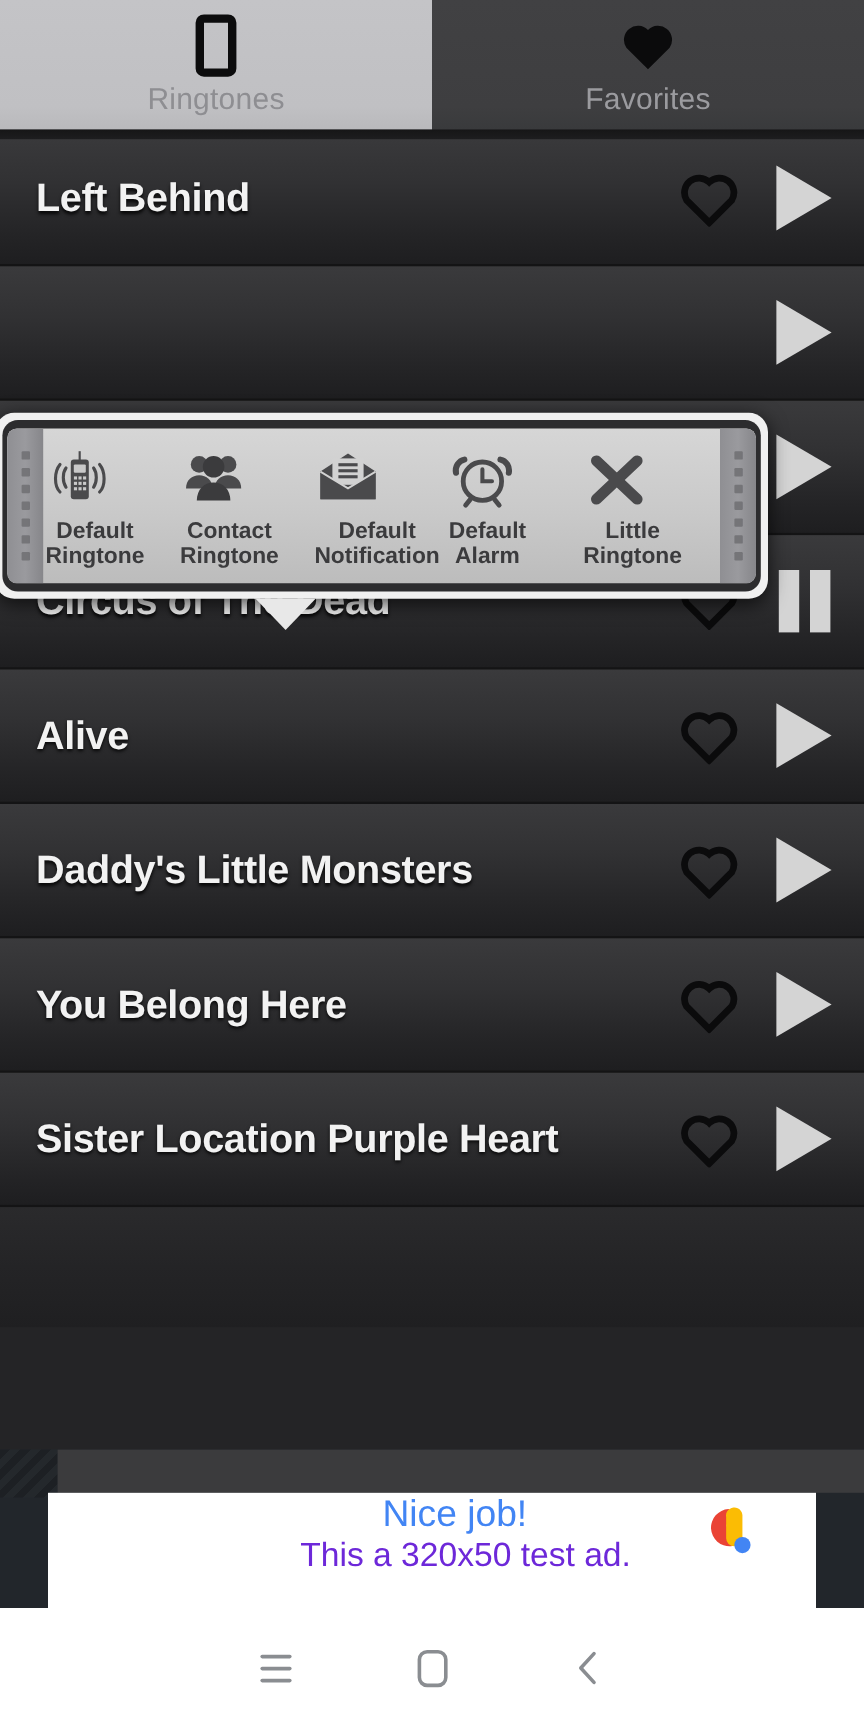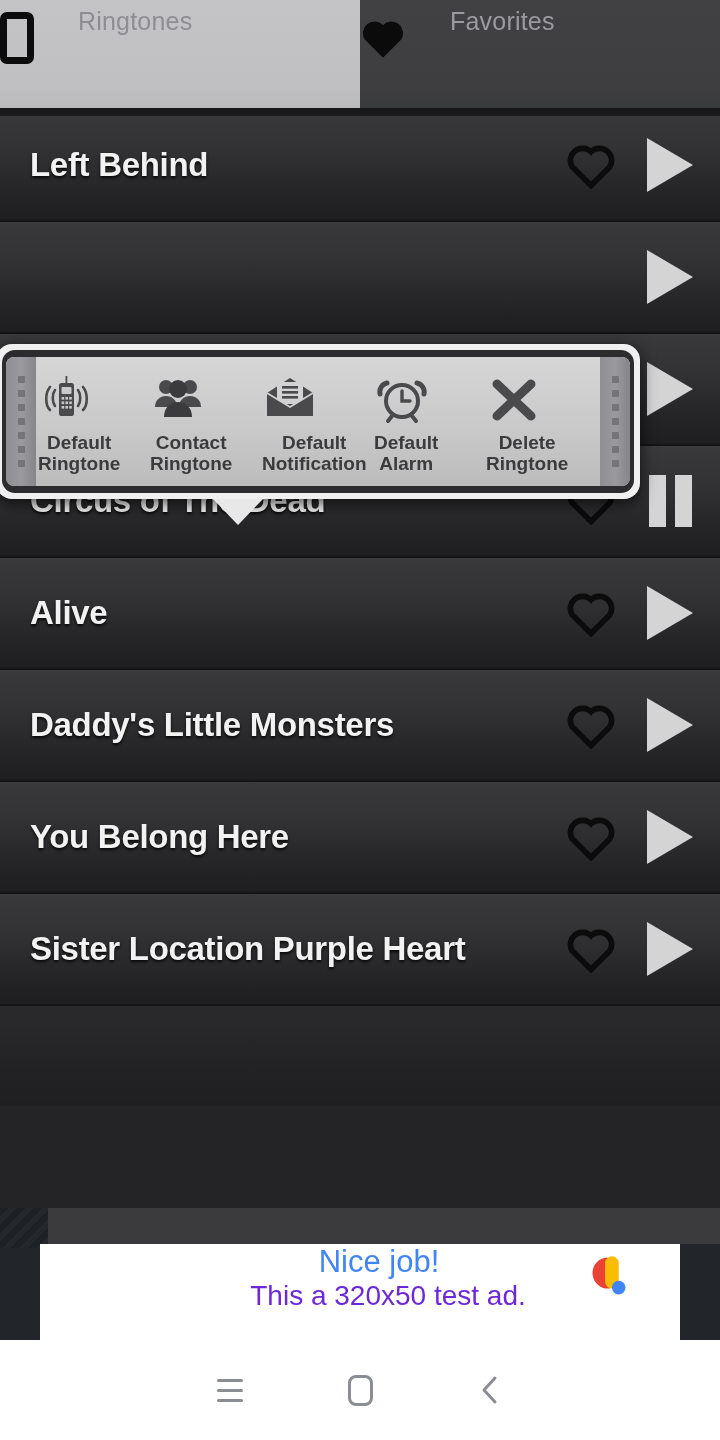--- a/index.html
+++ b/index.html
@@ -25,26 +25,25 @@
     position: absolute;
     top: 0; left: 0;
     width: 720px;
     height: 108px;
     display: flex;
   }
   .tab {
     width: 360px;
     height: 108px;
     display: flex;
-    flex-direction: row;
-    align-items: flex-start;
+    flex-direction: column;
+    align-items: center;
     justify-content: flex-start;
     padding-top: 7px;
     position: relative;
-    gap: 44px;
   }
   .tab.active {
     background: linear-gradient(180deg,#c4c4c7 0%, #c0c0c3 82%, #b9b9bc 100%);
   }
   .tab.inactive {
     background: linear-gradient(180deg,#414143 0%, #3e3e40 82%, #393a3c 100%);
   }
   .tab .icon-wrap {
     height: 62px;
     display: flex;
@@ -519,21 +518,21 @@
               </div>
               <div class="popup-label"><span>Default</span><br><span>Alarm</span></div>
             </div>
 
             <div class="popup-item">
               <div class="popup-icon">
                 <svg width="56" height="54" viewBox="0 0 56 54" stroke="currentColor" stroke-width="9" stroke-linecap="round">
                   <path d="M11 11 45 43M45 11 11 43"></path>
                 </svg>
               </div>
-              <div class="popup-label"><span>Delete</span><br><span>Ringtone</span></div>
+              <div class="popup-label"><span>Little</span><br><span>Ringtone</span></div>
             </div>
 
           </div>
 
           <div class="grip right">
             <i></i>
               <i></i>
               <i></i>
               <i></i>
               <i></i>

